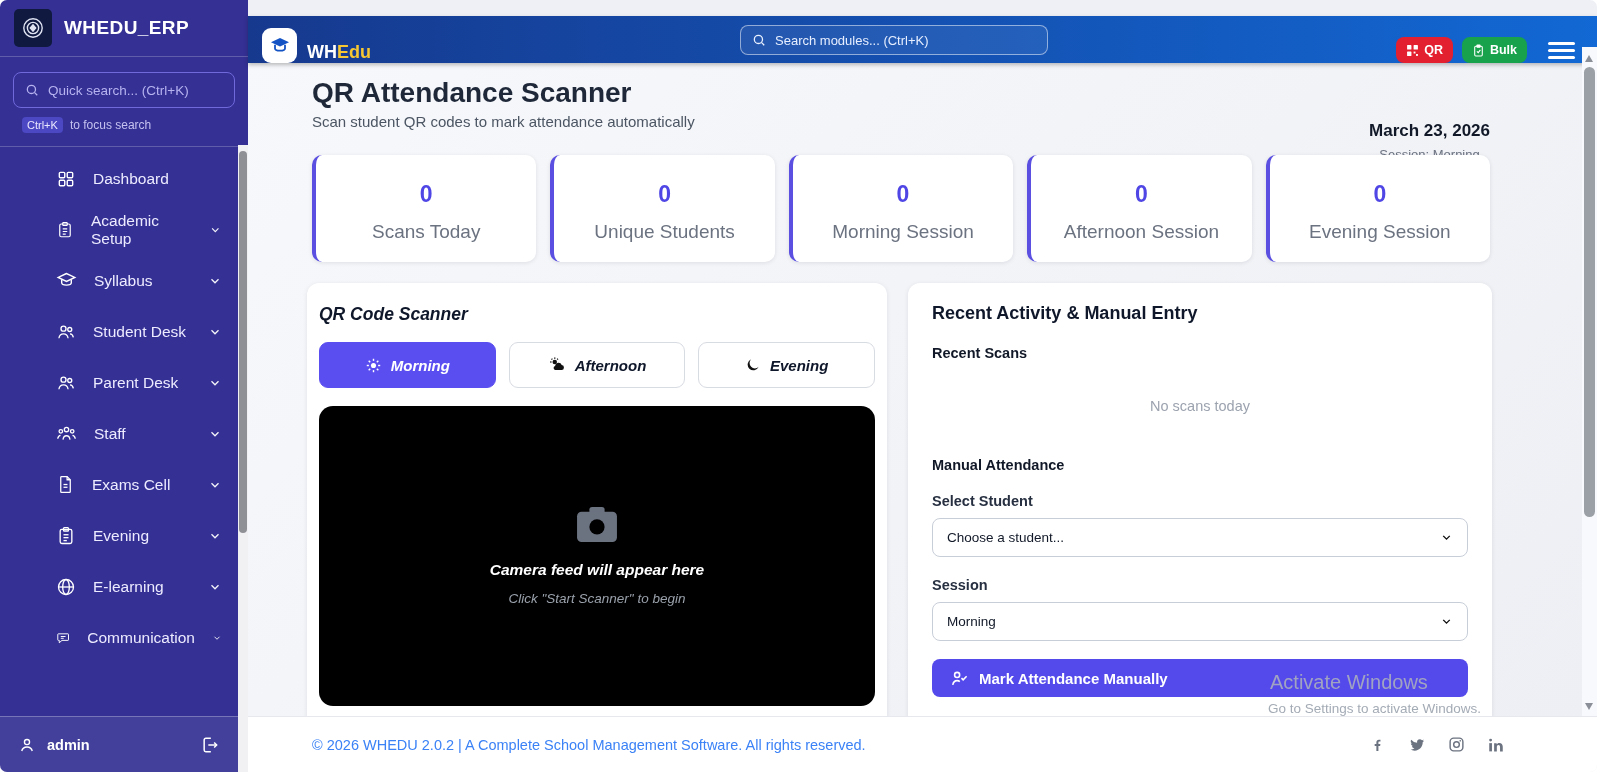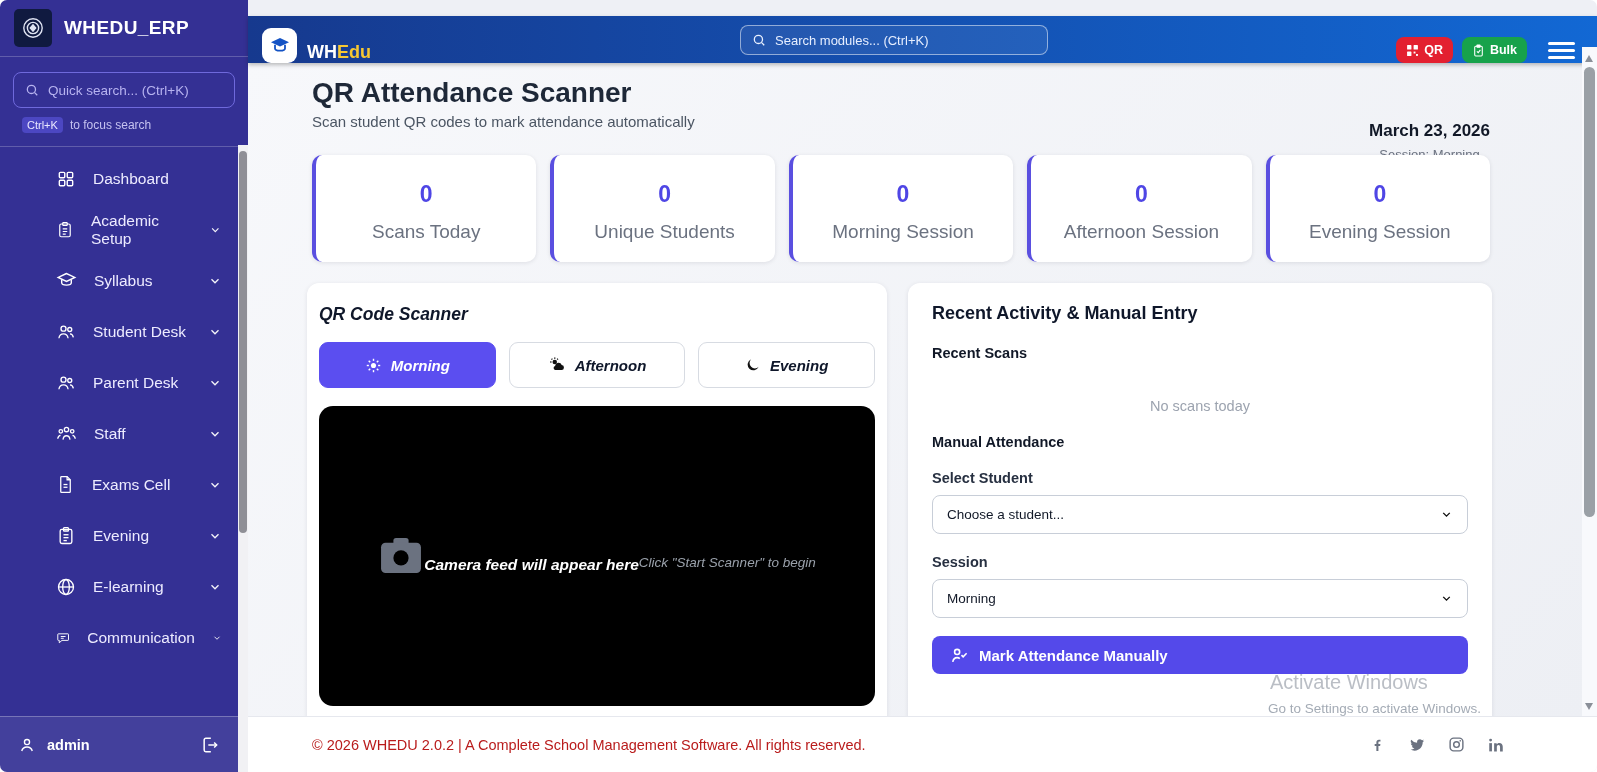--- a/index.html
+++ b/index.html
@@ -54,37 +54,37 @@
   .stat-card { flex:1; height:107px; background:#fff; border-left:4px solid #5a4fe0; border-radius:10px; box-shadow:0 1px 4px rgba(15,23,42,.10); text-align:center; }
   .stat-value { margin-top:26px; font-size:23px; font-weight:700; color:#4f46e5; }
   .stat-label { margin-top:13px; font-size:19px; color:#6b7280; }
 
   .card { position:absolute; background:#fff; border-radius:12px; box-shadow:0 1px 5px rgba(15,23,42,.09); }
   .scanner-card { left:59px; top:236px; width:580px; height:470px; padding:21px 12px;font-style:italic; }
   .card-title { font-size:17.5px; font-weight:700; color:#0f172a; }
   .session-btns { margin-top:17px; display:flex; gap:13px; }
   .sess-btn { flex:1; height:46px; border-radius:9px; display:flex; align-items:center; justify-content:center; gap:9px; font-size:15px; font-weight:700; cursor:pointer; background:#fff; border:1.5px solid #d7dbe2; color:#0f172a; }
   .sess-btn.active { background:#5b4ef0; border-color:#5b4ef0; color:#fff; }
-  .camera-box { margin-top:18px; height:300px; background:#000; border-radius:14px; display:flex; align-items:center; justify-content:center; }
+  .camera-box { margin-top:18px; height:300px; background:#000; border-radius:14px; display:flex; flex-direction:column; align-items:center; justify-content:center; }
   .cam-title { margin-top:17px; color:#fff; font-size:15.5px; font-weight:700; }
   .cam-hint { margin-top:12px; color:#9aa1ab; font-size:13.5px; }
 
   .activity-card { left:660px; top:236px; width:584px; height:470px; padding:20px 24px; }
   .act-title { font-size:18px; font-weight:700; color:#0f172a; }
   .sub-h { margin-top:21px; font-size:14.5px; font-weight:700; color:#111827; }
   .empty-scans { margin-top:37px; text-align:center; color:#9ca3af; font-size:14.5px; }
   .field-label { margin-top:20px; font-size:14.5px; font-weight:700; color:#273041; }
   .fake-select { margin-top:9px; height:39px; border:1px solid #c8ced8; border-radius:8px; display:flex; align-items:center; justify-content:space-between; padding:0 14px; cursor:pointer; background:#fff; }
   .fake-select .val { font-size:13.5px; color:#111827; }
   .mark-btn { margin-top:18px; height:38px; background:#5449ea; border-radius:8px; display:flex; align-items:center; gap:10px; padding-left:18px; cursor:pointer; color:#fff; font-size:15px; font-weight:700; }
-  .manual-h { margin-top:20px; }
+  .manual-h { margin-top:43px; }
 
   
   .footer { position:absolute; left:248px; top:716px; width:1349px; height:56px; background:#fff; border-top:1px solid #e6e8ee; display:flex; align-items:center; padding:0 92px 0 64px; z-index:40; }
-  .footer-text { font-size:14.5px; color:#b91c1c; }
+  .footer-text { font-size:14.5px; color:#3b82f6; }
   .social { margin-left:auto; display:flex; align-items:center; gap:22px; color:#6b7280; }
   .social .ic { display:flex; cursor:pointer; }
   .li-ic { font-weight:700; font-size:15px; color:#6b7280; }
 
   
   .page-scrollbar { position:absolute; left:1582px; top:47px; width:15px; height:669px; background:#f8f9fc; z-index:35; }
   .ps-up { position:absolute; top:8px; left:3px; width:0; height:0; border-left:4.5px solid transparent; border-right:4.5px solid transparent; border-bottom:7px solid #8a8f98; }
   .ps-down { position:absolute; bottom:6px; left:3px; width:0; height:0; border-left:4.5px solid transparent; border-right:4.5px solid transparent; border-top:7px solid #8a8f98; }
   .ps-thumb { position:absolute; top:20px; left:2px; width:11px; height:450px; background:#9aa0a6; border-radius:6px; }
 

